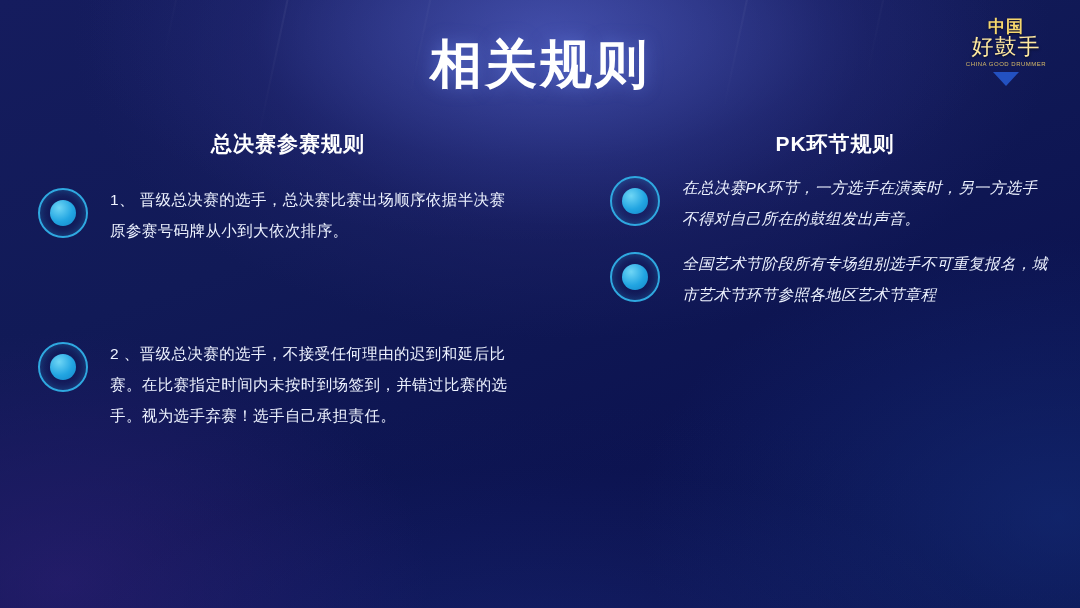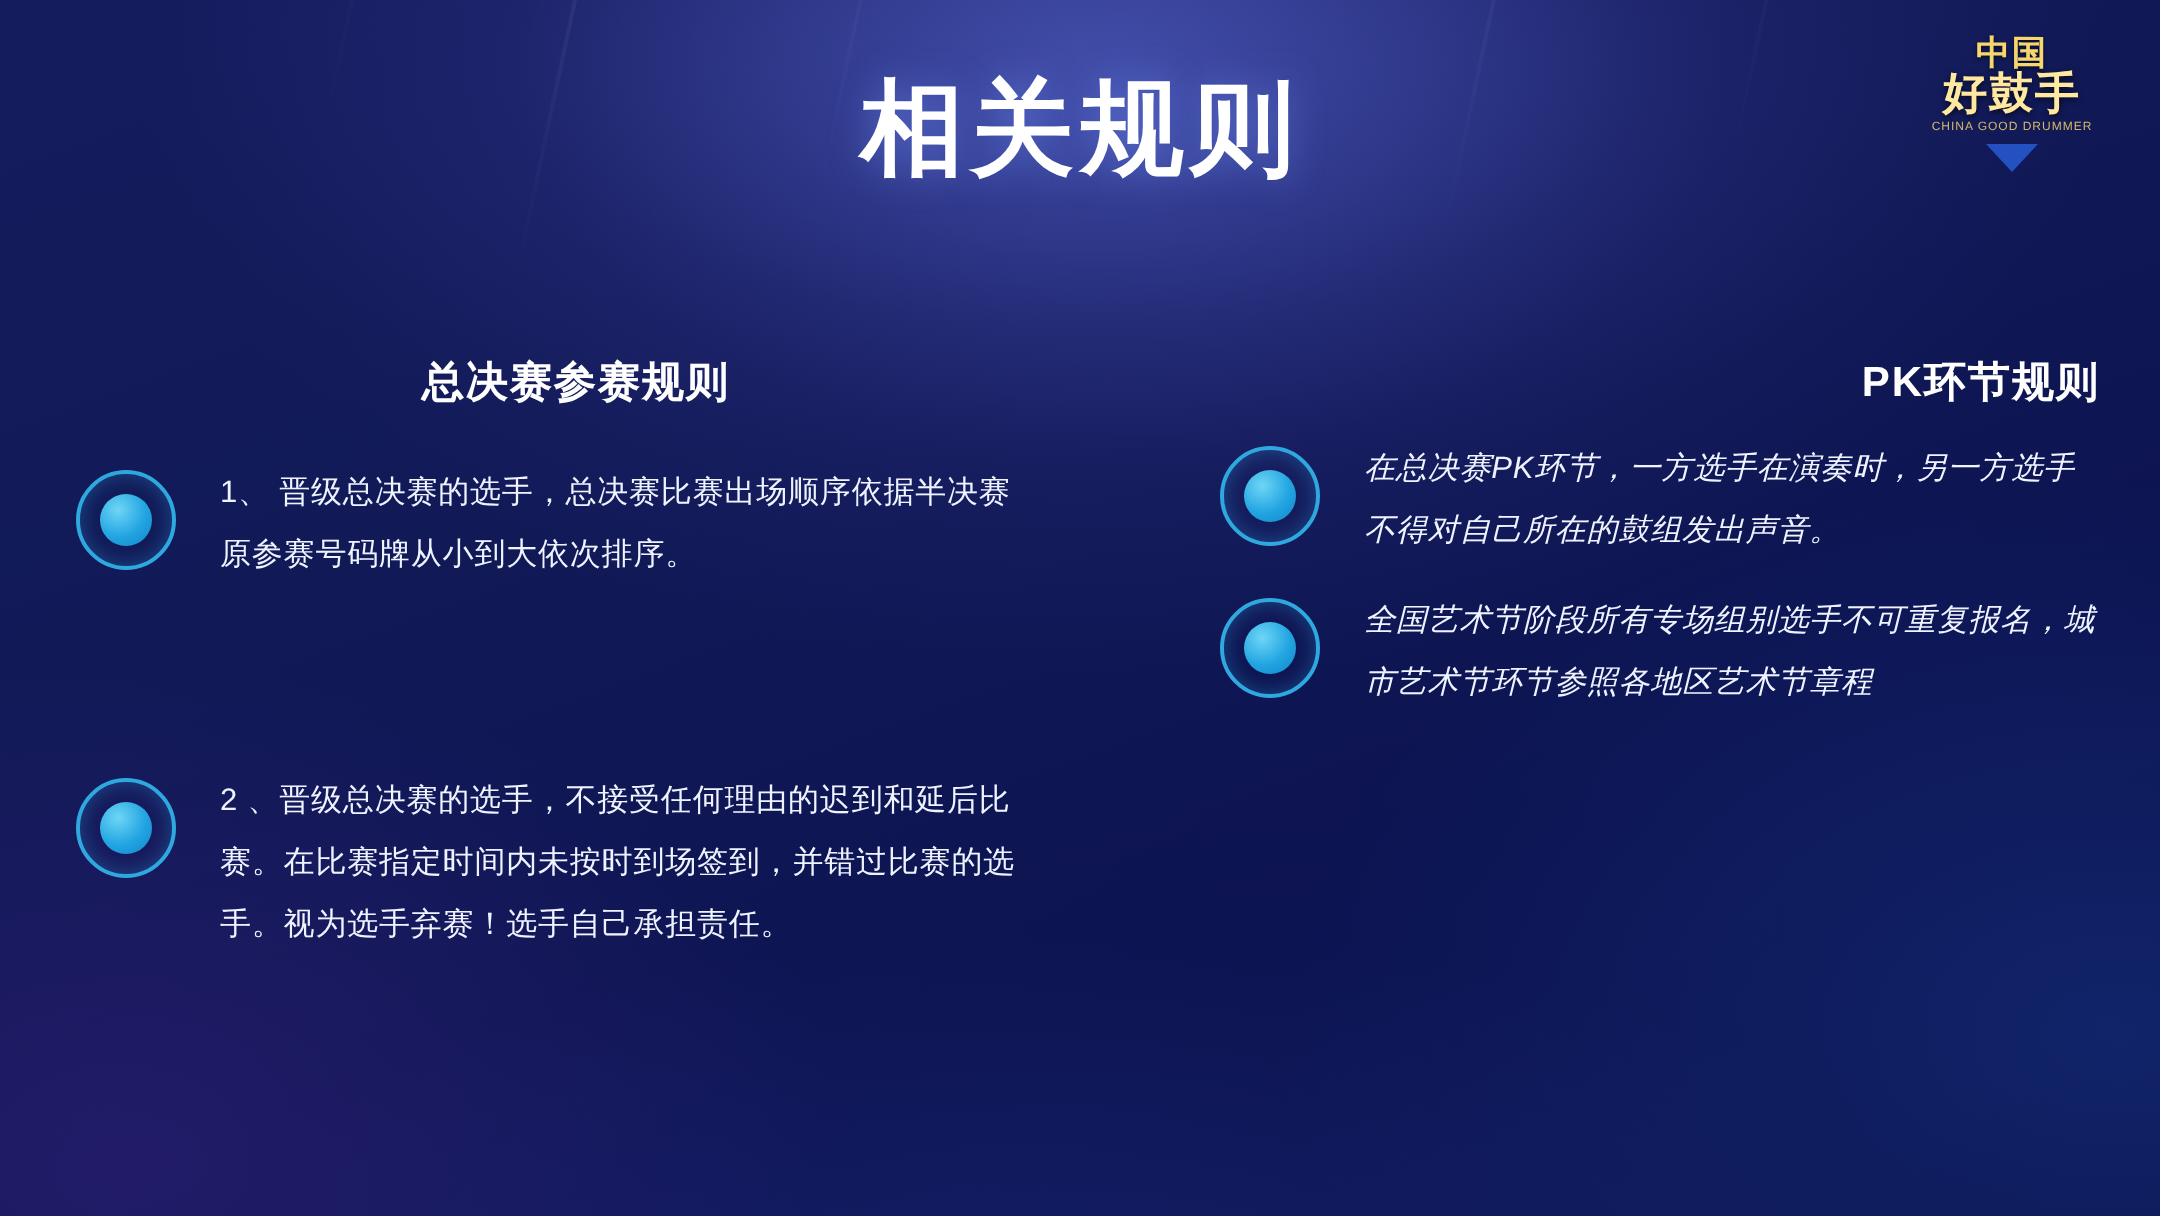--- a/index.html
+++ b/index.html
@@ -84,21 +84,21 @@
   }
   .logo-l1 {
     font-size: 17px;
     font-weight: bold;
     color: #f5d76e;
     letter-spacing: 1px;
     text-shadow: 0 1px 2px rgba(0,0,0,.6);
   }
   .logo-l2 {
     font-size: 22px;
-    font-weight: bold;
+    font-weight: normal;
     color: #ffe9a0;
     letter-spacing: 1px;
     margin-top: 1px;
     text-shadow: 0 1px 3px rgba(0,0,0,.7);
   }
   .logo-l3 {
     font-size: 6px;
     color: #e8c86a;
     letter-spacing: .5px;
     margin-top: 3px;
@@ -112,34 +112,33 @@
     width: 0; height: 0;
     border-left: 13px solid transparent;
     border-right: 13px solid transparent;
     border-top: 14px solid #2554c7;
     opacity: .95;
   }
 
   .col {
     position: absolute;
     top: 130px;
-    margin-top: 47px;
   }
   .col-left { left: 38px; width: 470px; }
   .col-right { left: 610px; width: 440px; }
 
   .sec-head {
     color: #ffffff;
     font-size: 21px;
     font-weight: bold;
     letter-spacing: 1px;
     text-align: center;
   }
   .col-left .sec-head { padding-left: 30px; }
-  .col-right .sec-head { padding-left: 10px; text-align: right; }
+  .col-right .sec-head { padding-left: 10px; }
 
   .item {
     display: flex;
     align-items: flex-start;
     margin-top: 26px;
   }
   .bullet {
     flex: 0 0 auto;
     width: 50px;
     height: 50px;

